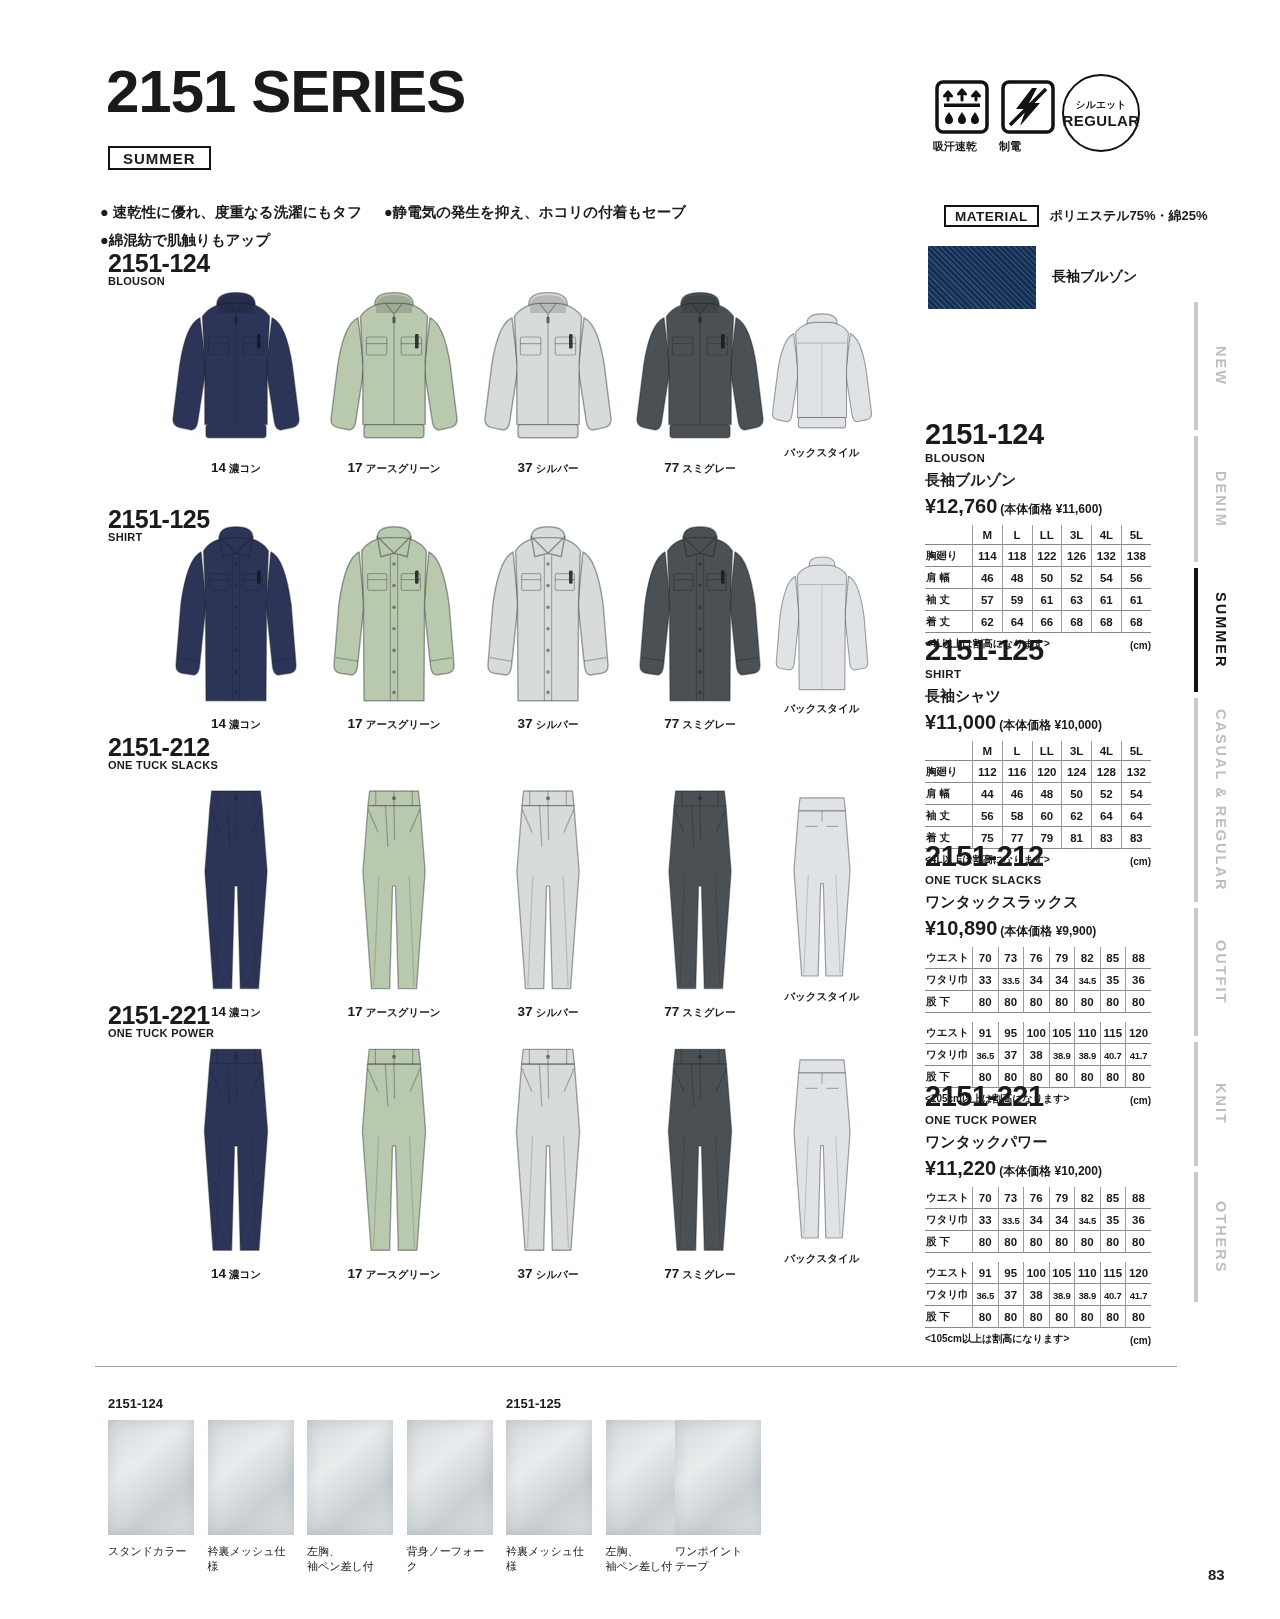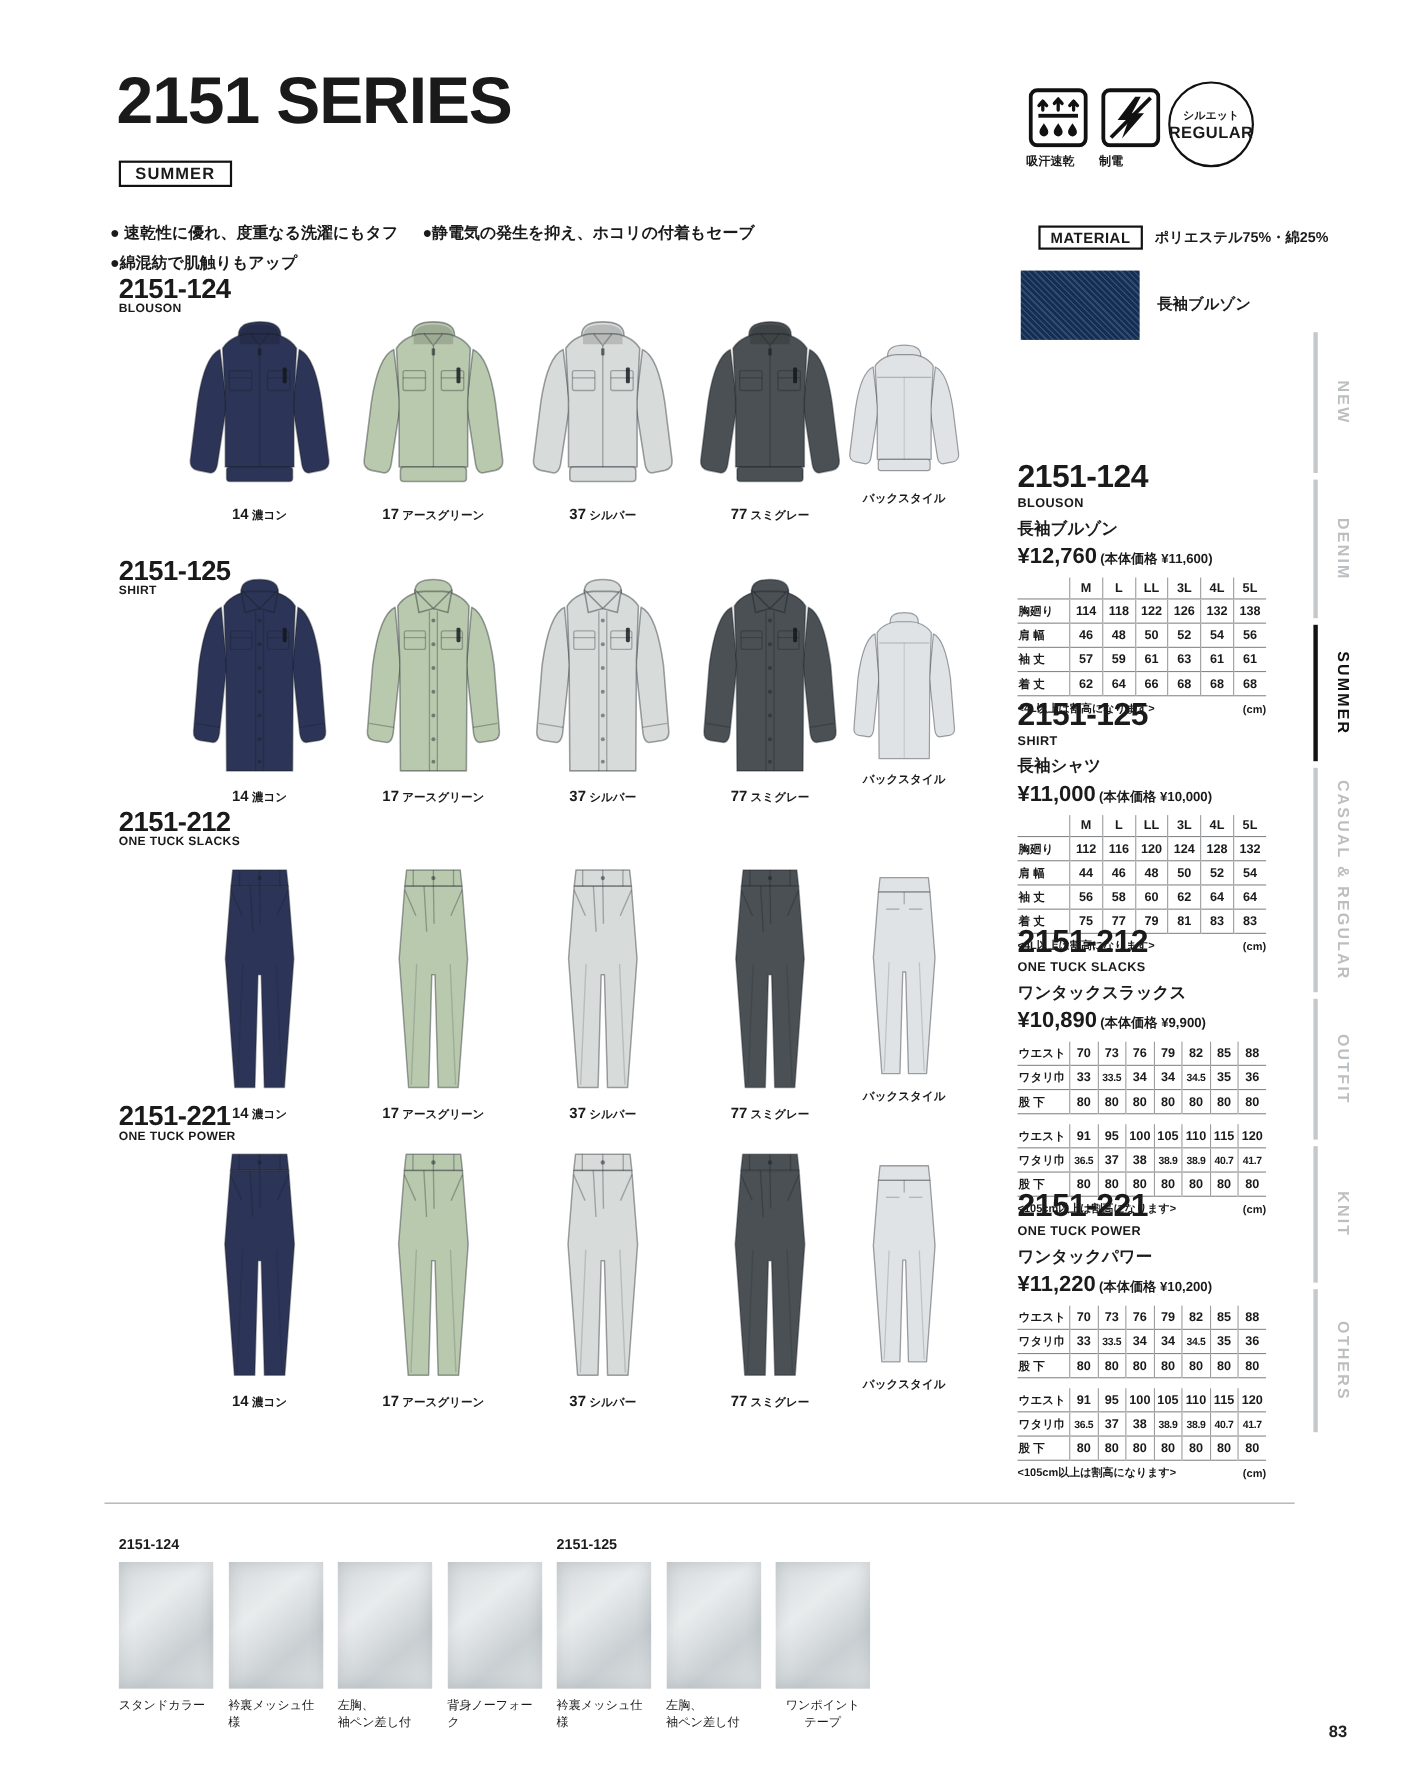--- a/index.html
+++ b/index.html
@@ -725,21 +725,21 @@
       <div class="d-code" style="left: 398px;">2151-125</div>
       <div class="d-item" style="left: 398px;">
         <div class="d-photo"></div>
         <div class="d-cap">衿裏メッシュ仕様</div>
       </div>
       <div class="d-item" style="left: 497.5px;">
         <div class="d-photo"></div>
         <div class="d-cap">左胸、
 袖ペン差し付</div>
       </div>
-      <div class="d-item" style="left: 597px; text-align: center;">
+      <div class="d-item" style="left: 567px;">
         <div class="d-photo"></div>
         <div class="d-cap">ワンポイント
 テープ</div>
       </div>
     </div>
 
   <div class="page-num">83</div>
 </div>
 
 </body></html>

